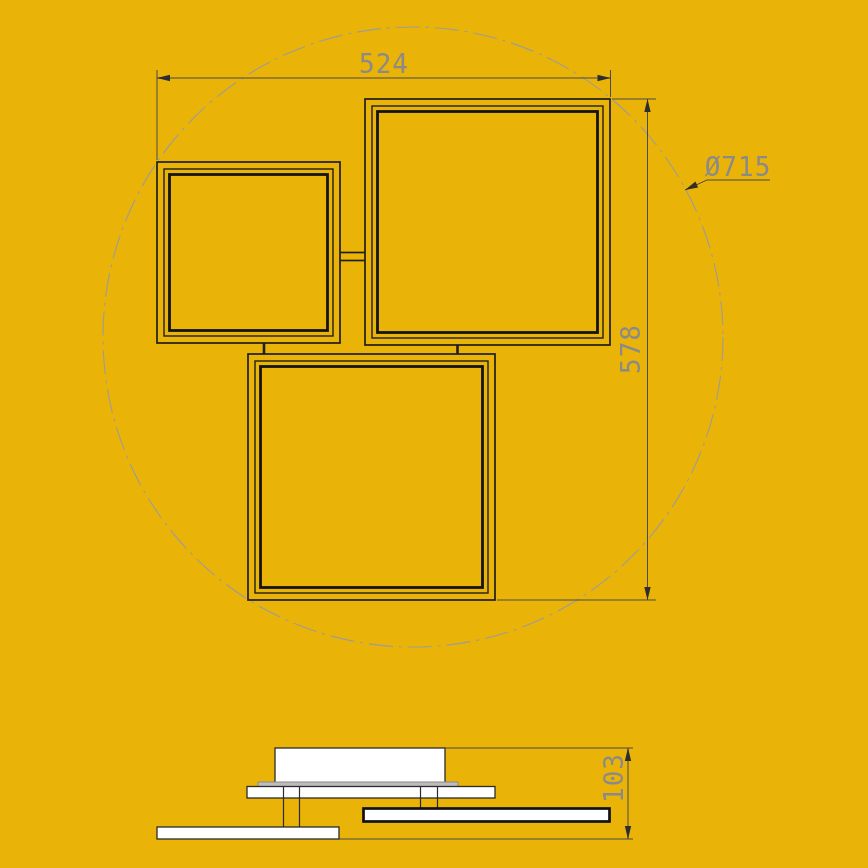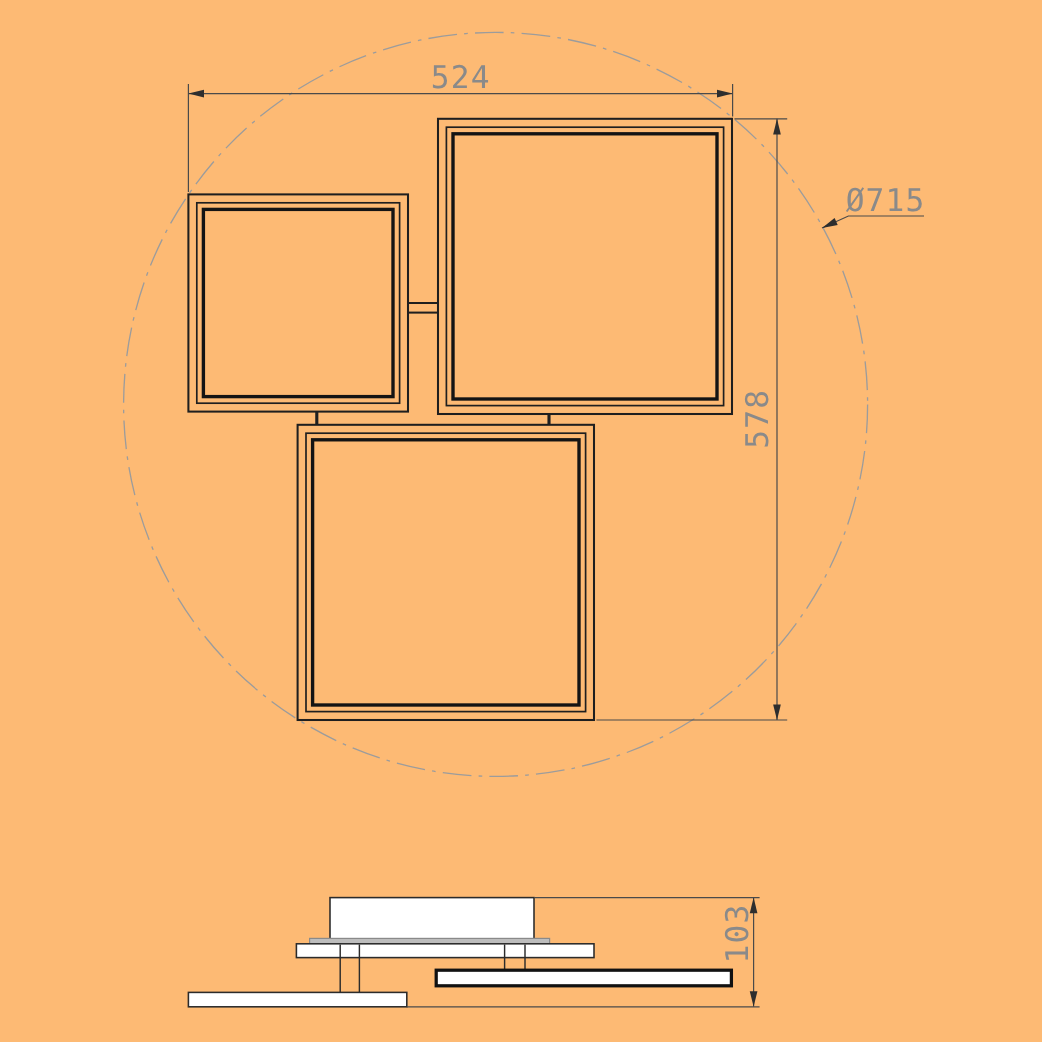--- a/index.html
+++ b/index.html
@@ -4,21 +4,21 @@
 <style>
   html, body {
     margin: 0;
     padding: 0;
     background: #ffffff;
   }
   .canvas {
     position: relative;
     width: 868px;
     height: 868px;
-    background: #fdba74;
+    background: #eab308;
     overflow: hidden;
     font-family: "DejaVu Sans Mono", monospace;
   }
   svg { display: block; }
 
   
   .ln-frame   { stroke: #1f1f1f; stroke-width: 1.7; fill: none; }
   .ln-frame-mid { stroke: #1f1f1f; stroke-width: 1.4; fill: none; }
   .ln-frame-thick { stroke: #141414; stroke-width: 2.8; fill: none; }
   .ln-conn    { stroke: #1f1f1f; stroke-width: 1.7; fill: none; }

